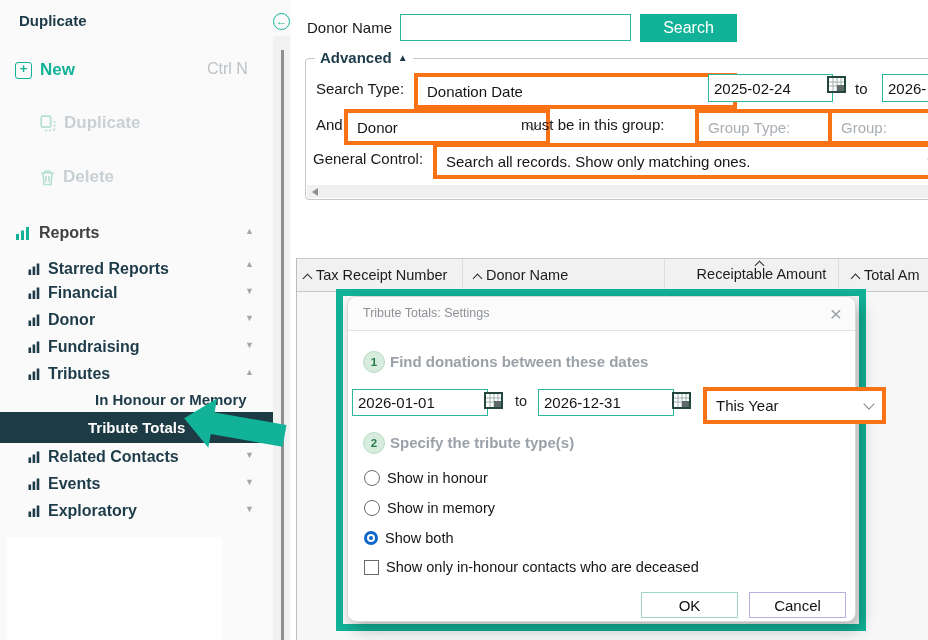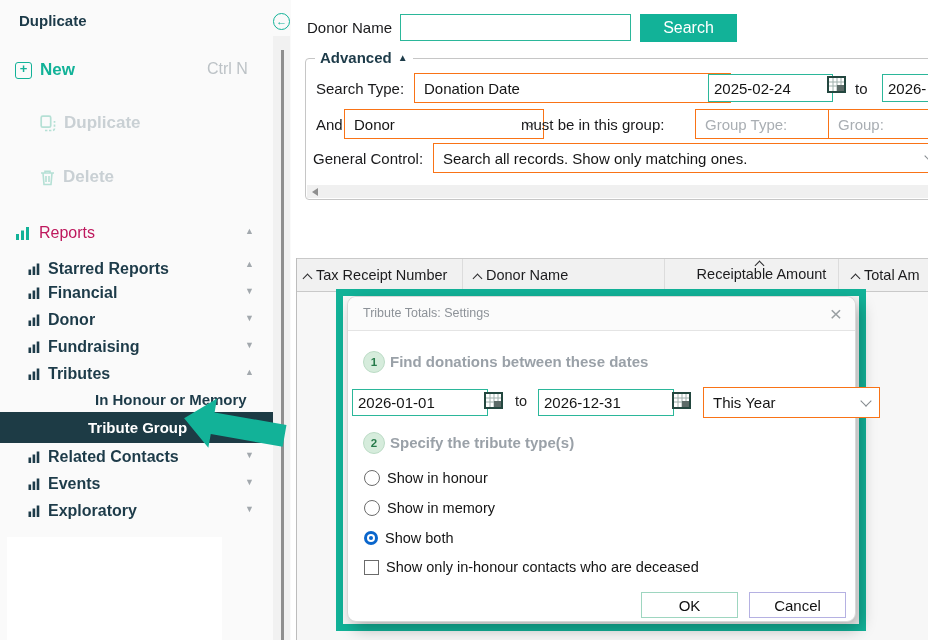--- a/index.html
+++ b/index.html
@@ -13,21 +13,21 @@
   .collapse-btn{left:273px;top:13px;width:17px;height:17px;border:1.6px solid #12b298;border-radius:50%;
                 display:flex;align-items:center;justify-content:center;cursor:pointer;background:#fafafa;}
   .collapse-btn span{font-size:11px;line-height:1;color:#12b298;margin-top:-1px;}
   .sb-action{left:15px;height:22px;display:flex;align-items:center;font-size:17px;font-weight:700;}
   .sb-action .lbl{margin-left:8px;}
   .action-enabled{color:#12b298;}
   .action-disabled{color:#c9d0d4;padding-left:25px;}
   .shortcut{position:absolute;left:192px;top:1px;font-size:16px;font-weight:400;color:#bcc2c6;}
   .icon-new{width:15px;height:15px;border:1.7px solid #12b298;border-radius:3px;position:relative;flex:0 0 auto;}
   .icon-new:before{content:"+";position:absolute;left:0;right:0;top:-2px;text-align:center;font-size:13px;font-weight:700;color:#12b298;}
-  .sb-reports-hd{left:15px;top:224px;display:flex;align-items:center;font-size:16px;font-weight:400;color:#be185d;}
+  .sb-reports-hd{left:15px;top:224px;display:flex;align-items:center;font-size:16px;font-weight:700;color:#404040;}
   .sb-reports-hd .lbl{margin-left:7px;}
   .tri{position:absolute;left:245px;font-size:9px;color:#a2a8ad;}
   .rep-item{left:28px;height:19px;display:flex;align-items:center;font-size:16px;font-weight:700;color:#1d3b49;}
   .rep-item .lbl{margin-left:6px;}
   .rep-child{font-size:15px;font-weight:700;color:#1d3b49;}
   .rep-selected{left:0;top:412px;width:283px;height:31px;background:#1d3b45;color:#ffffff;
                 display:flex;align-items:center;padding-left:88px;font-size:15px;font-weight:700;}
   .white-panel{left:7px;top:537px;width:215px;height:103px;background:#ffffff;}
   .sb-scroll-track{left:273px;top:36px;width:17px;height:604px;background:#f1f1f1;}
   .sb-scroll-thumb{left:281px;top:50px;width:3px;height:590px;background:#8f8f8f;}
@@ -43,21 +43,21 @@
   .donor-label{left:307px;top:19px;font-size:15px;color:#19191b;}
   .donor-input{left:400px;top:14px;width:231px;height:27px;border:1px solid #2bb79a;padding:0 6px;font-size:15px;
                font-family:inherit;outline:none;}
   .search-btn{left:640px;top:14px;width:97px;height:28px;background:#12b298;color:#fff;border:none;
               font-size:16px;font-family:inherit;cursor:pointer;}
   .fieldset{left:305px;top:58px;width:660px;height:142px;border:1px solid #c6c6c6;border-radius:4px;}
   .legend{position:absolute;left:9px;top:-10px;background:#ffffff;padding:0 5px;display:flex;align-items:center;
           font-size:15px;font-weight:700;color:#1d3b49;}
   .legend .tri-up{font-size:10px;margin-left:6px;color:#1d3b49;}
   .flabel{position:absolute;font-size:15px;color:#19191b;}
-  .sel{position:absolute;border:1px solid #f97316;background:#fff;display:flex;align-items:center;
+  .sel{position:absolute;border:4px solid #f97316;background:#fff;display:flex;align-items:center;
        padding:0 22px 0 9px;font-size:15px;color:#151515;}
   .sel.ph{color:#a9aeb3;margin-left:9px;}
   .ti{position:absolute;border:1px solid #2bb79a;font-size:15px;padding:0 5px;font-family:inherit;color:#141414;outline:none;}
   .hscroll{position:absolute;left:1px;top:126px;width:642px;height:13px;background:#f0f0f0;display:flex;align-items:center;}
   .hscroll .larr{width:0;height:0;border-top:4px solid transparent;border-bottom:4px solid transparent;
                  border-right:6px solid #8f8f8f;margin-left:5px;}
 
   
   .table-wrap{left:296px;top:258px;width:632px;height:382px;border-left:1px solid #bdbdbd;background:#f7f7f7;}
   .thead{position:absolute;left:0;top:0;width:632px;height:32px;background:#f1f1f1;
@@ -172,21 +172,21 @@
         <rect x="0.5" y="6.5" width="2.6" height="5.5" fill="#1d3b49"></rect>
         <rect x="4.6" y="3.5" width="2.6" height="8.5" fill="#1d3b49"></rect>
         <rect x="8.7" y="0.5" width="2.6" height="11.5" fill="#1d3b49"></rect>
       </svg>
     <span class="lbl">Tributes</span>
   </div>
   <span class="abs tri" style="top:367px;">▲</span>
 
   <div class="abs rep-child" style="left:95px;top:391px;">In Honour or Memory</div>
 
-  <div class="abs rep-selected">Tribute Group</div>
+  <div class="abs rep-selected">Tribute Totals</div>
 
   <div class="abs rep-item" style="top:447px;">
     <svg width="14" height="12" viewBox="0 0 14 12">
         <rect x="0.5" y="6.5" width="2.6" height="5.5" fill="#1d3b49"></rect>
         <rect x="4.6" y="3.5" width="2.6" height="8.5" fill="#1d3b49"></rect>
         <rect x="8.7" y="0.5" width="2.6" height="11.5" fill="#1d3b49"></rect>
       </svg>
     <span class="lbl">Related Contacts</span>
   </div>
   <span class="abs tri" style="top:450px;">▼</span>

